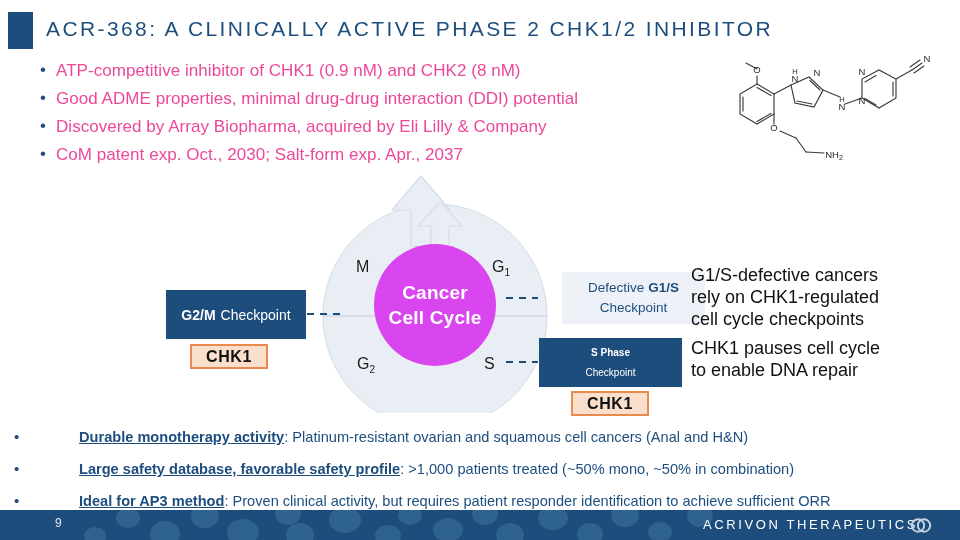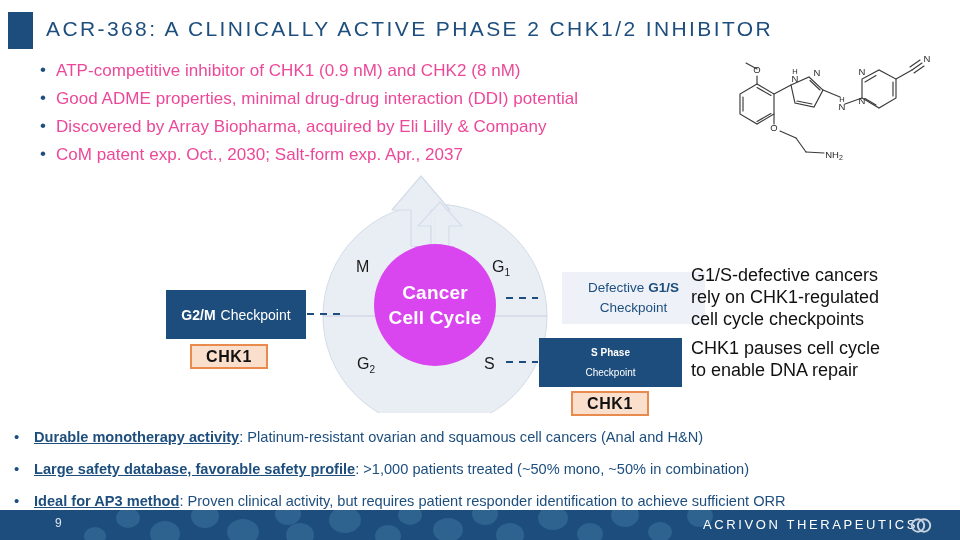--- a/index.html
+++ b/index.html
@@ -88,21 +88,21 @@
   
   .ann{position:absolute;color:#111;font-size:18px;line-height:22px;}
   .ann-1{left:691px;top:264px;width:200px;}
   .ann-2{left:691px;top:337px;width:200px;}
 
   
   .bot-bullets{position:absolute;left:14px;top:427px;width:932px;}
   .bb-row{display:flex;align-items:flex-start;margin-bottom:12px;}
   .bb-dot{width:20px;flex:0 0 20px;color:#1d4e7e;font-size:15px;line-height:20px;}
   .bb-txt{color:#1d4e7e;font-size:14.6px;line-height:20px;}
-  .bb-lead{font-weight:700;text-decoration:underline;}
+  .bb-lead{font-weight:700;text-decoration:underline;margin-left:45px;}
 
   
   .footer{
     position:absolute;left:0;bottom:0;width:960px;height:30px;
     background:#1d4d7c;overflow:hidden;
   }
   .footer-pattern{position:absolute;left:0;top:0;width:960px;height:30px;}
   .page-num{
     position:absolute;left:55px;top:6px;color:#dde6ef;font-size:12px;
   }

